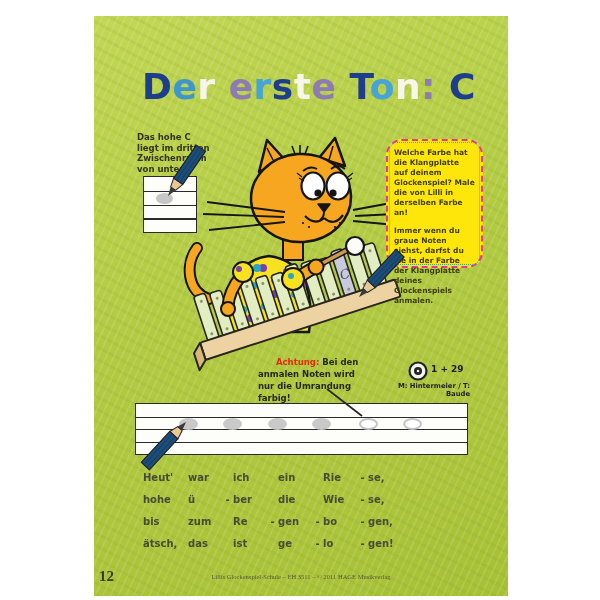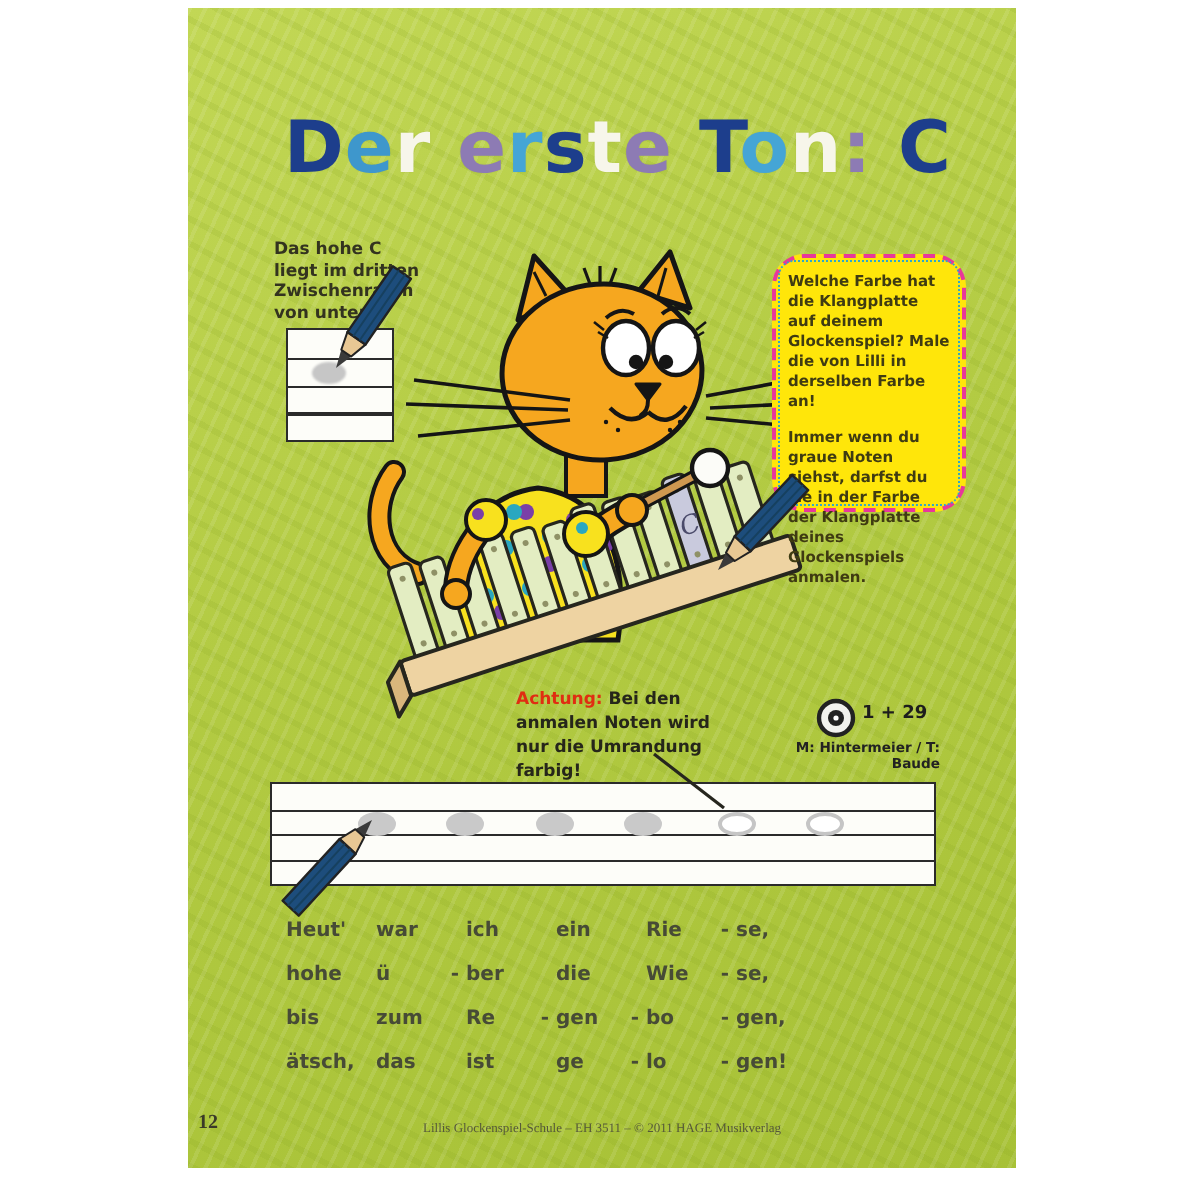--- a/index.html
+++ b/index.html
@@ -1,21 +1,21 @@
 <!DOCTYPE html>
 <html><head>
 <meta charset="utf-8">
 <style>
   html,body{margin:0;padding:0;}
   body{
     width:600px;height:600px;position:relative;background:#ffffff;overflow:hidden;
     font-family:"DejaVu Sans",sans-serif;
   }
   #page{
-    position:absolute;left:94px;top:4px;width:414px;height:580px;
+    position:absolute;left:94px;top:16px;width:414px;height:580px;
     background-color:#b3cb43;
     background-image:
       repeating-linear-gradient(115deg, rgba(255,255,255,0.10) 0 2px, rgba(255,255,255,0) 2px 7px),
       repeating-linear-gradient(28deg, rgba(130,160,30,0.14) 0 3px, rgba(0,0,0,0) 3px 11px),
       linear-gradient(160deg,#c2d755 0%,#b3cb43 45%,#a7c136 100%);
   }
   .abs{position:absolute;}
   
   #title{left:48px;top:50px;font-size:36px;font-weight:bold;letter-spacing:0.5px;white-space:pre;}
   #title span{text-shadow:0 0 1px rgba(0,0,0,0.08);}
@@ -41,21 +41,21 @@
   #big-staff{left:41px;top:387px;width:333px;height:52px;}
   .note{position:absolute;width:19px;height:12px;border-radius:50%;box-sizing:border-box;}
   .note.filled{background:#c9c9c9;top:14px;}
   .note.outlined{background:#fff;border:2px solid #c5c5c5;top:14px;}
   
   #lyrics{left:49px;top:456px;width:330px;display:grid;
           grid-template-columns:34px 11px 34px 11px 34px 11px 34px 11px 34px 11px 40px;
           grid-auto-rows:22px;font-size:10px;font-weight:600;color:#474b36;}
   #lyrics .dash{text-align:center;}
   
-  #page-num{left:5px;top:552px;font-family:"Liberation Serif",serif;font-size:10px;font-weight:bold;color:#3a3a28;text-align:right;}
+  #page-num{left:5px;top:552px;font-family:"Liberation Serif",serif;font-size:15px;font-weight:bold;color:#3a3a28;text-align:right;}
   #footer-line{left:0;right:0;top:557px;text-align:center;font-family:"Liberation Serif",serif;font-size:6.5px;color:#55583a;}
   svg{display:block;}
 </style>
 </head>
 <body>
 
 <div id="page">
 
   <div id="title" class="abs"><span style="color: rgb(29, 62, 140);">D</span><span style="color: rgb(62, 151, 204);">e</span><span style="color: rgb(247, 246, 234);">r</span><span> </span><span style="color: rgb(141, 123, 180);">e</span><span style="color: rgb(69, 165, 214);">r</span><span style="color: rgb(29, 62, 140);">s</span><span style="color: rgb(247, 246, 234);">t</span><span style="color: rgb(141, 123, 180);">e</span><span> </span><span style="color: rgb(29, 62, 140);">T</span><span style="color: rgb(69, 165, 214);">o</span><span style="color: rgb(247, 246, 234);">n</span><span style="color: rgb(141, 123, 180);">:</span><span> </span><span style="color: rgb(29, 62, 140);">C</span></div>
 
@@ -234,21 +234,21 @@
     <g transform="translate(25,55) rotate(-55.4)" stroke-linejoin="round">
       <polygon points="0,0 9,-3 9,3" fill="#3a3a3a"></polygon>
       <polygon points="9,-3 18,-5.5 18,5.5 9,3" fill="#e8c894" stroke="#222" stroke-width="1"></polygon>
       <rect x="18" y="-5.5" width="40" height="11" fill="#1d4d7c" stroke="#222" stroke-width="1.2"></rect>
       <line x1="18" y1="-1.9" x2="58" y2="-1.9" stroke="#16405f" stroke-width="1"></line>
       <line x1="18" y1="1.9" x2="58" y2="1.9" stroke="#16405f" stroke-width="1"></line>
     </g>
   </svg>
 
   <div id="warning" class="abs">
-    <span class="wlabel" style="color: rgb(224, 45, 18);">Achtung:</span>
+    <span class="wlabel" style="color: rgb(224, 45, 18); margin-left: 18px;">Achtung:</span>
     <span>Bei den anmalen Noten wird nur die Umrandung farbig!</span>
   </div>
 
   <svg class="abs" style="left:313px;top:344px" width="22" height="22" viewBox="0 0 22 22">
     <circle cx="11" cy="11" r="8.5" fill="#f2f2ee" stroke="#222" stroke-width="2.2"></circle>
     <circle cx="11" cy="11" r="4" fill="#222"></circle>
     <circle cx="11" cy="11" r="1.3" fill="#fff"></circle>
   </svg>
   <div id="cd-badge-label" class="abs">1 + 29</div>
 

